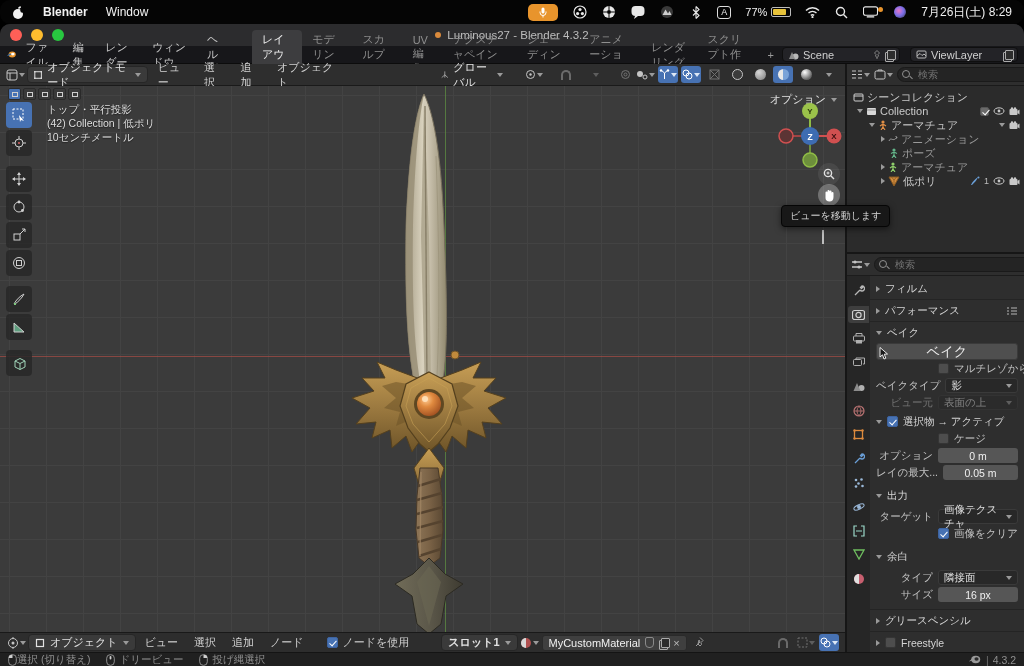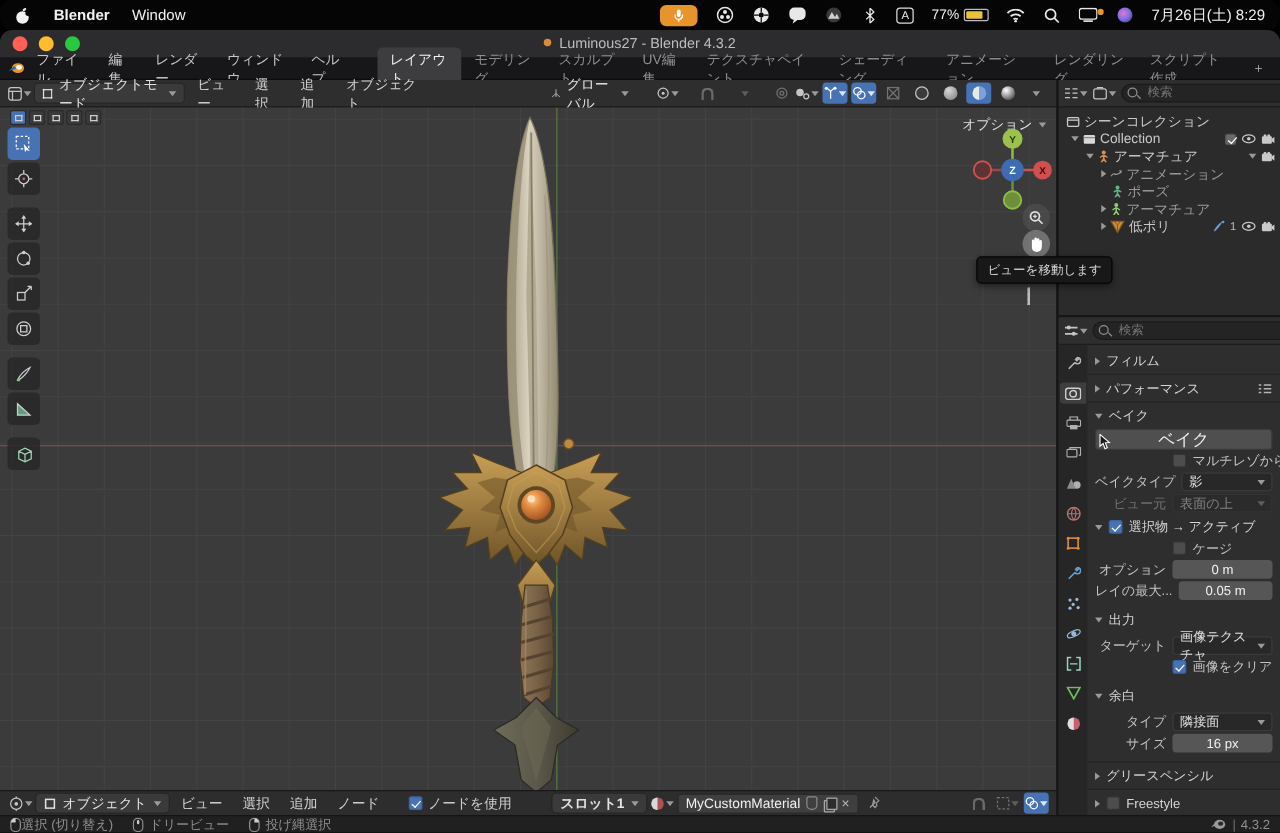--- a/index.html
+++ b/index.html
@@ -228,20 +228,41 @@
       <span class="tab">モデリング</span>
       <span class="tab">スカルプト</span>
       <span class="tab">UV編集</span>
       <span class="tab">テクスチャペイント</span>
       <span class="tab">シェーディング</span>
       <span class="tab">アニメーション</span>
       <span class="tab">レンダリング</span>
       <span class="tab">スクリプト作成</span>
       <span class="tab add">+</span>
     </div>
+    <div style="margin-left:auto;display:flex;gap:10px;align-items:center;">
+      <div class="sel-field" style="width:118px;">
+        <svg class="ic" width="11" height="10" viewBox="0 0 11 10">
+            <circle cx="7.5" cy="6.5" r="3" fill="#b9b9b9"></circle>
+            <path d="M1 9 L4 2 L7 9 Z" fill="#8f8f8f"></path>
+          </svg>
+        <span style="flex:1;">Scene</span>
+        <svg class="ic" width="8" height="9" viewBox="0 0 8 9">
+            <path d="M4 0.5 L6.5 3 L5 4.5 L5.5 6 L4 7.5 L2.5 6 L3 4.5 L1.5 3 Z M4 7 L4 9" stroke="#8f8f8f" stroke-width="0.9" fill="none"></path>
+          </svg>
+        <span class="copyic"></span>
+      </div>
+      <div class="sel-field" style="width:108px;">
+        <svg class="ic" width="11" height="10" viewBox="0 0 11 10">
+            <rect x="1" y="1" width="9" height="7" rx="1" fill="none" stroke="#b9b9b9"></rect>
+            <path d="M1 6 L4 3.5 L6 5.5 L8 4 L10 6" stroke="#b9b9b9" fill="none"></path>
+          </svg>
+        <span style="flex:1;">ViewLayer</span>
+        <span class="copyic"></span>
+      </div>
+    </div>
   </div>
 
   <div class="vheader">
     <span class="hicon">
         <svg class="ic" width="12" height="12" viewBox="0 0 12 12">
           <rect x="1" y="1" width="10" height="10" rx="2" fill="none" stroke="#c5c5c5"></rect>
           <path d="M1 4 h10 M4 4 v7" stroke="#c5c5c5"></path>
         </svg>
         <span class="cvd"></span>
       </span>
@@ -476,20 +497,25 @@
           </svg>
         </span>
       <span class="toolgap"></span>
       <span class="toolbtn">
           <svg class="ic" width="15" height="15" viewBox="0 0 15 15">
             <path d="M3 5 L8 2.5 L13 5 L13 11 L8 13.5 L3 11 Z M3 5 L8 7.5 L13 5 M8 7.5 V13.5" fill="none" stroke="#9fd4b8"></path>
           </svg>
         </span>
     </div>
 
+    <div class="vinfo">
+      <div>トップ・平行投影</div>
+      <div>(42) Collection | 低ポリ</div>
+      <div>10センチメートル</div>
+    </div>
 
     <div class="options-btn">
         <span>オプション</span>
         <span class="cvd"></span>
       </div>
 
     <svg class="navgizmo" width="70" height="70" viewBox="0 0 70 70">
       <path d="M35 35 L35 12" stroke="#8fbc45" stroke-width="2"></path>
       <path d="M35 35 L35 57" stroke="#6d8f3c" stroke-width="2"></path>
       <path d="M35 35 L57 35" stroke="#d05050" stroke-width="2"></path>

